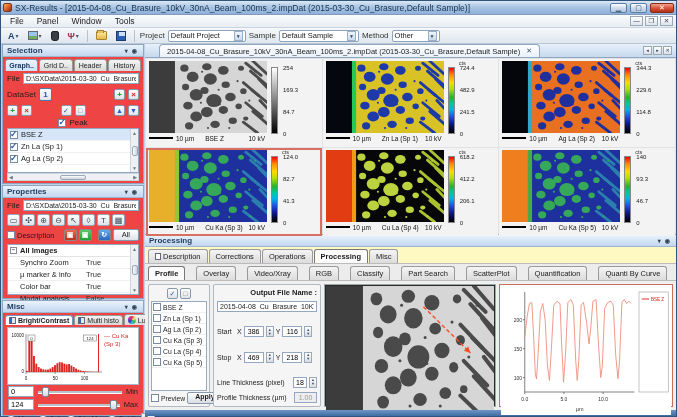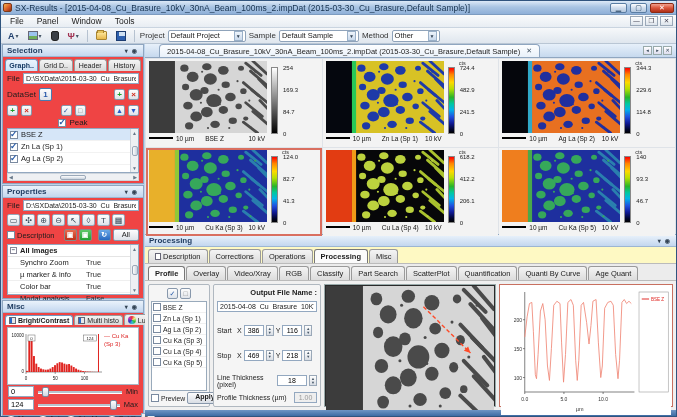--- a/index.html
+++ b/index.html
@@ -118,21 +118,21 @@
 .cbar.rain{background:linear-gradient(to bottom,#f00 0%,#ff8400 10%,#ffd800 22%,#b8e000 32%,#28b428 45%,#00c8a0 55%,#00b4e8 64%,#2050e0 75%,#101a96 85%,#000428 95%,#000 100%)}
 .cbar.gray{background:linear-gradient(to bottom,#fff,#000)}
 .ctick{position:absolute;left:13px;transform:translateY(-50%);color:#222;white-space:nowrap}
 .ct0{top:1%}.ct1{top:34%}.ct2{top:67%}.ct3{top:100%}
 
 .proc{flex:1;min-height:0;display:flex;flex-direction:column;background:#fef9c3;border-top:1px solid #8fa6c0}
 .proc-tabs1{display:flex;gap:1px;padding:2px 3px 0 3px;flex:0 0 auto}
 .ttab{display:flex;align-items:center;gap:2px;font-size:7.5px;padding:2px 6px;border:1px solid #9a9a9a;border-bottom:none;border-radius:3px 3px 0 0;background:linear-gradient(#f4f4f4,#dcdcdc);white-space:nowrap}
 .ttab.on{background:#fbfbfb;border-color:#777;font-weight:bold}
 .doc-ic{width:6px;height:7px;background:#fff;border:1px solid #667;position:relative}
-.proc-tabs2{display:flex;gap:1px;padding:2px 3px 0 3px;border-top:1px solid #bbb;background:#ececec;flex:0 0 auto}
+.proc-tabs2{display:flex;gap:11px;padding:2px 3px 0 3px;border-top:1px solid #bbb;background:#ececec;flex:0 0 auto}
 .proc-content{flex:1;min-height:0;display:flex;gap:3px;padding:3px;border-top:1px solid #bbb;background:#f0f0f0}
 .pbox{border:1px solid #b0b8c0;background:#f5f5f5;border-radius:2px}
 .proc-list{width:62px;flex:0 0 auto;display:flex;flex-direction:column;padding:2px}
 .pl-top{display:flex;justify-content:center;gap:2px;padding:1px 0}
 .pl-box{flex:1;border:1px solid #9ab;background:#fff;margin:1px 0;overflow:hidden}
 .pl-row{display:flex;align-items:center;gap:2px;font-size:6.8px;padding:1px;border-bottom:1px solid #f0f0f0;white-space:nowrap}
 .pl-bottom{display:flex;align-items:center;gap:2px;font-size:6.8px}
 .applybtn{margin-left:auto;height:12px;padding:0 7px;border:1px solid #8898ac;border-radius:2px;background:linear-gradient(#fdfdfd,#d8dde4);font-size:7px;font-weight:bold}
 .proc-set{width:108px;flex:0 0 auto;display:flex;flex-direction:column;gap:4px;padding:3px 3px;font-size:7px}
 .out-label{text-align:right;font-weight:bold;font-size:7.5px}
@@ -1020,21 +1020,21 @@
               <span>Y</span>
               <input class="snum" value="218" style="">
               <span class="spin">
                   <i>▲</i>
                   <i>▼</i>
                 </span>
             </div>
             <div style="flex:1"></div>
             <div class="srow">
               <span style="flex:1">Line Thickness (pixel)</span>
-              <input class="snum" style="width: 30px;" value="18">
+              <input class="snum" style="width: 14px;" value="18">
               <span class="spin">
                   <i>▲</i>
                   <i>▼</i>
                 </span>
             </div>
             <div class="srow">
               <span style="flex:1">Profile Thickness (µm)</span>
               <input class="snum dis" style="width: 23px;" value="1.00">
             </div>
           </div>

